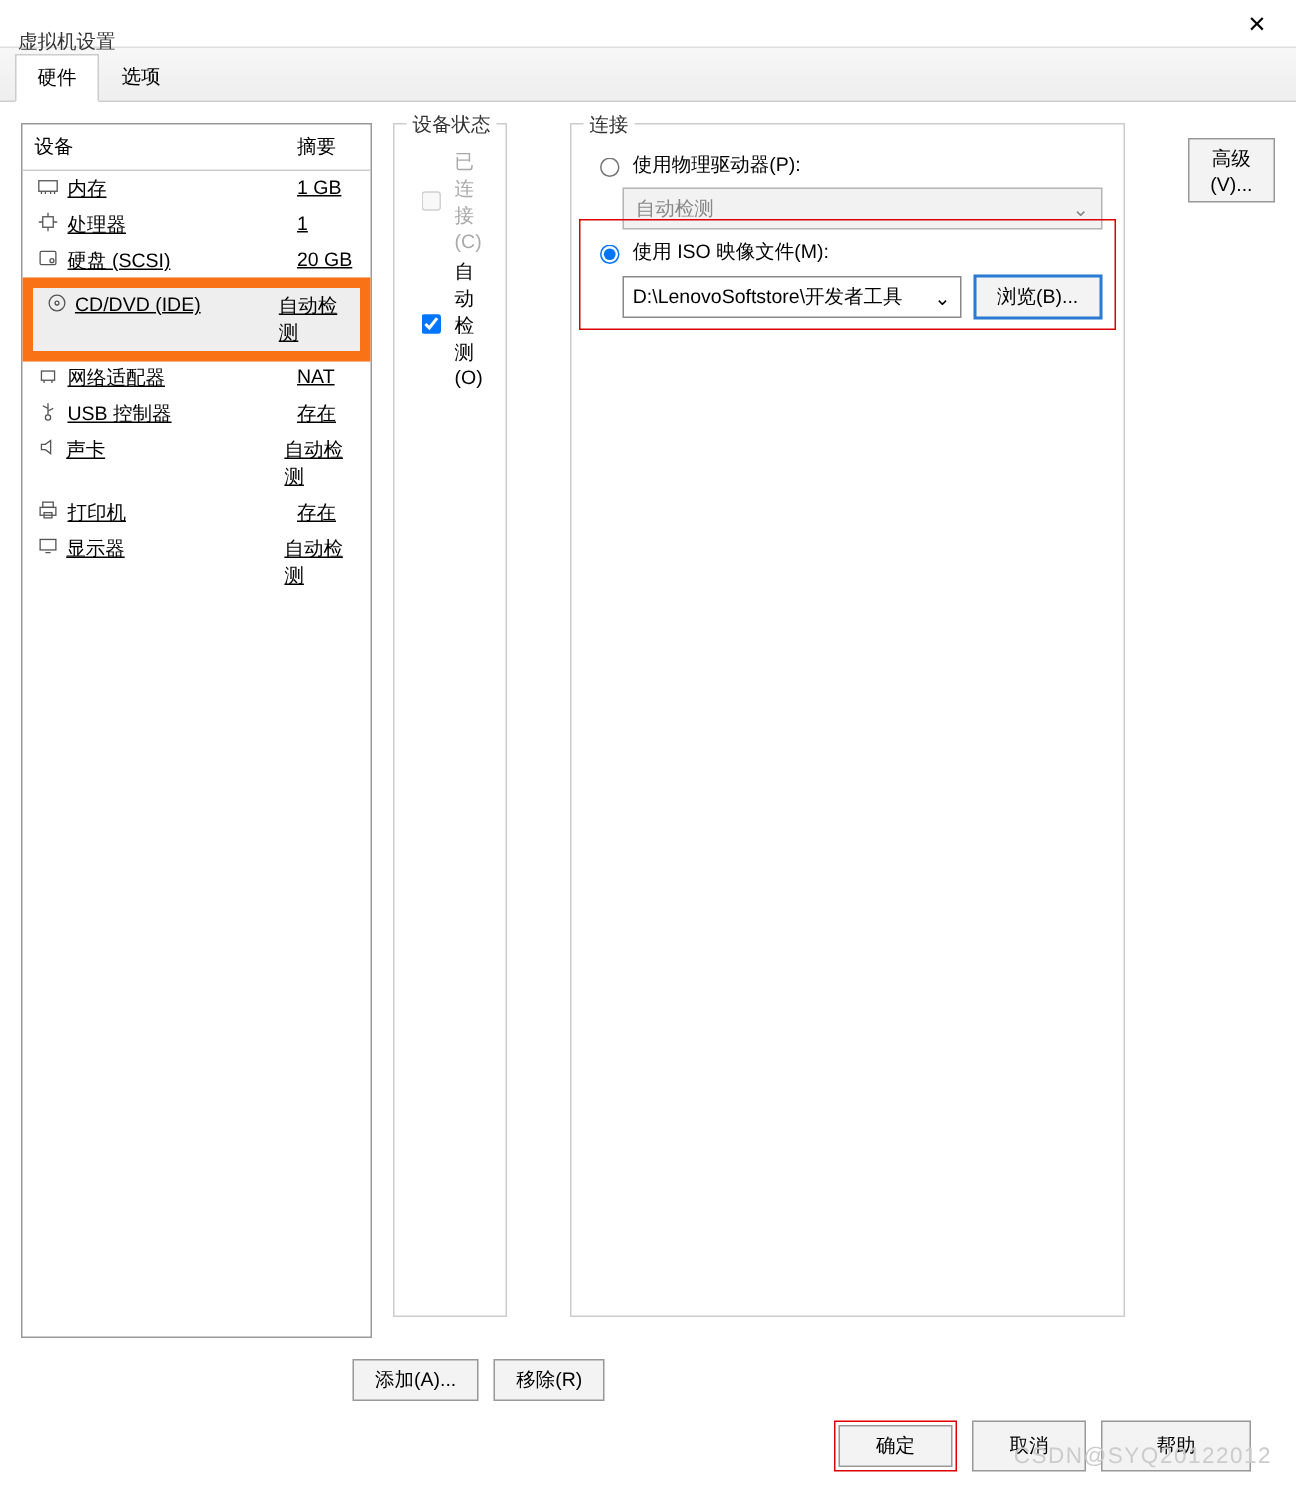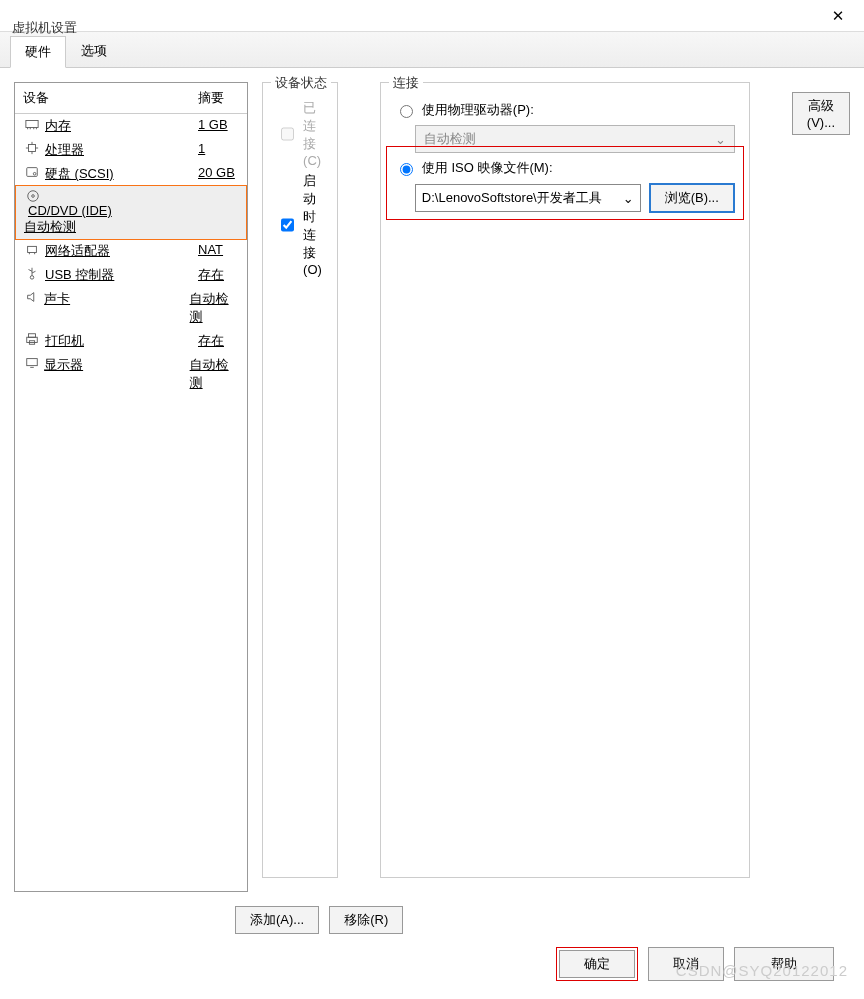--- a/index.html
+++ b/index.html
@@ -8,21 +8,21 @@
 .titlebar .title { flex: 1; color: #333; margin-top: 25px; }
 .titlebar .close { width: 28px; text-align: center; font-size: 15px; cursor: pointer; }
 .tabbar { height: 36px; background: linear-gradient(#f7f7f7,#eee); display: flex; align-items: flex-end; padding: 0 10px; border-bottom: 1px solid #ccc; }
 .tab { padding: 6px 14px; border: 1px solid transparent; cursor: pointer; }
 .tab.active { background:#fff; border:1px solid #ccc; border-bottom:1px solid #fff; position:relative; top:1px; }
 .body { display: flex; padding: 14px; gap: 14px; }
 .left { width: 400px; border: 1px solid #999; height: 810px; display:flex; flex-direction:column; }
 .cols { display:flex; border-bottom:1px solid #ccc; padding:6px 8px; }
 .col-dev { width: 175px; }
 .row { display:flex; align-items:flex-start; padding:3px 8px; cursor:pointer;text-decoration:underline; }
-.row.selected { background:#eee; border:1px solid #f97316; margin:-1px 0;flex-direction:column; }
+.row.selected { background:#eee; border:7px solid #f97316; margin:-1px 0; }
 .icon { width:18px; display:inline-flex; justify-content:center; color:#555; }
 .dev { width:157px; padding-left:4px; }
 .right { flex:1; display:flex; flex-direction:row;gap:42px; }
 .fieldset { border:1px solid #ccc; padding:12px 14px 14px 14px; margin-bottom:14px; position:relative; }
 .fieldset .legend { position:absolute; top:-9px; left:8px; background:#fff; padding:0 4px; color:#333; }
 .chk { display:flex; align-items:center; gap:6px; margin:4px 0; }
 .chk input { width:14px; height:14px; }
 .chk.disabled { color:#aaa; }
 .radio-row { display:flex; align-items:center; gap:6px; margin:6px 0; }
 .dd { width:320px; padding:4px 8px; border:1px solid #b5b5b5; background:#f2f2f2; color:#888; display:flex; justify-content:space-between; align-items:center; margin-left:20px; }
@@ -162,21 +162,21 @@
 
   <div class="right">
     <div class="fieldset">
       <div class="legend">设备状态</div>
       <label class="chk disabled">
         <input type="checkbox" disabled="" style="">
         <span>已连接(C)</span>
       </label>
       <label class="chk">
         <input type="checkbox" checked="" style="">
-        <span>启动时连接(O)</span>
+        <span>自动检测(O)</span>
       </label>
     </div>
 
     <div class="fieldset">
       <div class="legend">连接</div>
       <label class="radio-row">
         <input type="radio" name="conn" style="">
         <span>使用物理驱动器(P):</span>
       </label>
       <div class="dd">

